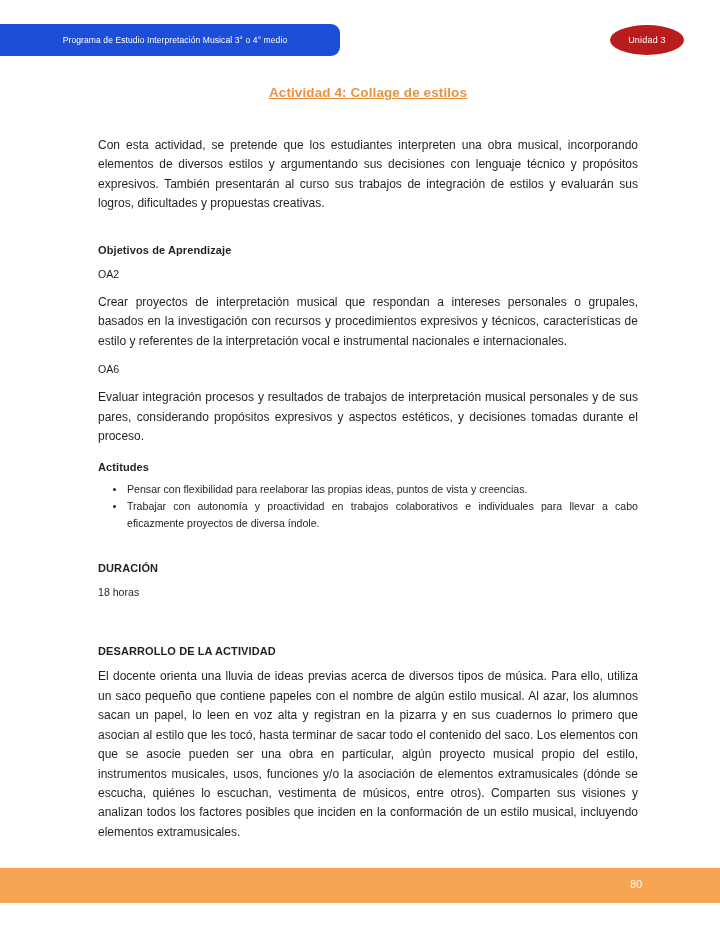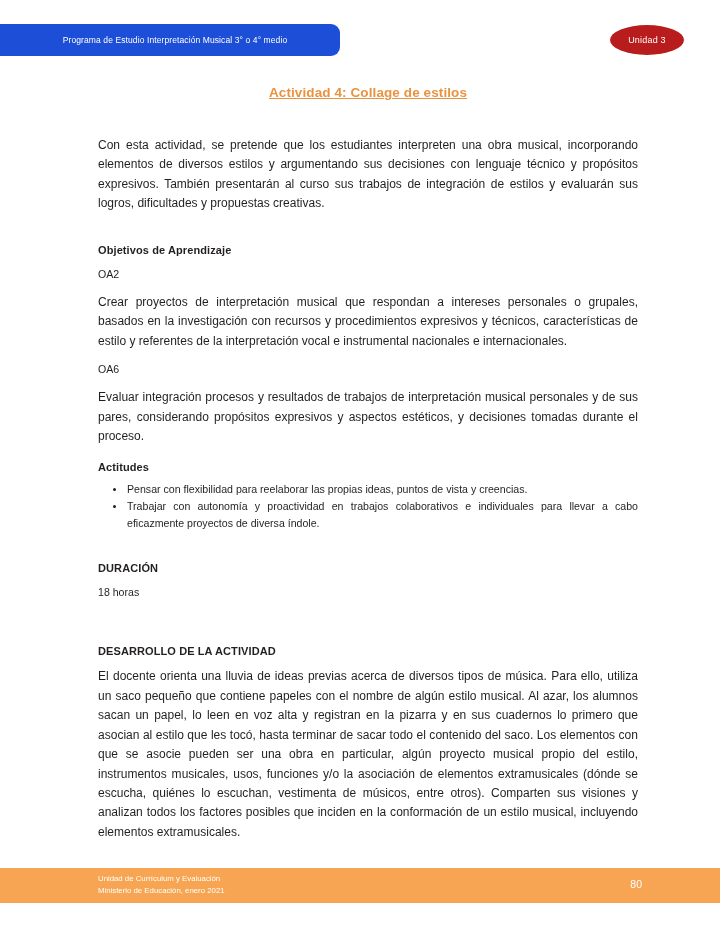--- a/index.html
+++ b/index.html
@@ -201,18 +201,14 @@
   <div class="sp-30"></div>
   <div class="sp-14"></div>
 
   <div class="section-heading">DESARROLLO DE LA ACTIVIDAD</div>
   <div class="sp-10"></div>
   <div class="body-text">El docente orienta una lluvia de ideas previas acerca de diversos tipos de música. Para ello, utiliza un saco pequeño que contiene papeles con el nombre de algún estilo musical. Al azar, los alumnos sacan un papel, lo leen en voz alta y registran en la pizarra y en sus cuadernos lo primero que asocian al estilo que les tocó, hasta terminar de sacar todo el contenido del saco. Los elementos con que se asocie pueden ser una obra en particular, algún proyecto musical propio del estilo, instrumentos musicales, usos, funciones y/o la asociación de elementos extramusicales (dónde se escucha, quiénes lo escuchan, vestimenta de músicos, entre otros). Comparten sus visiones y analizan todos los factores posibles que inciden en la conformación de un estilo musical, incluyendo elementos extramusicales.</div>
 
 </div>
 
 <div class="footer-bar">
-  <div class="footer-text">
-    <div>Unidad de Currículum y Evaluación</div>
-    <div>Ministerio de Educación, enero 2021</div>
-  </div>
   <div class="footer-page">80</div>
 </div>
 
 </body></html>

